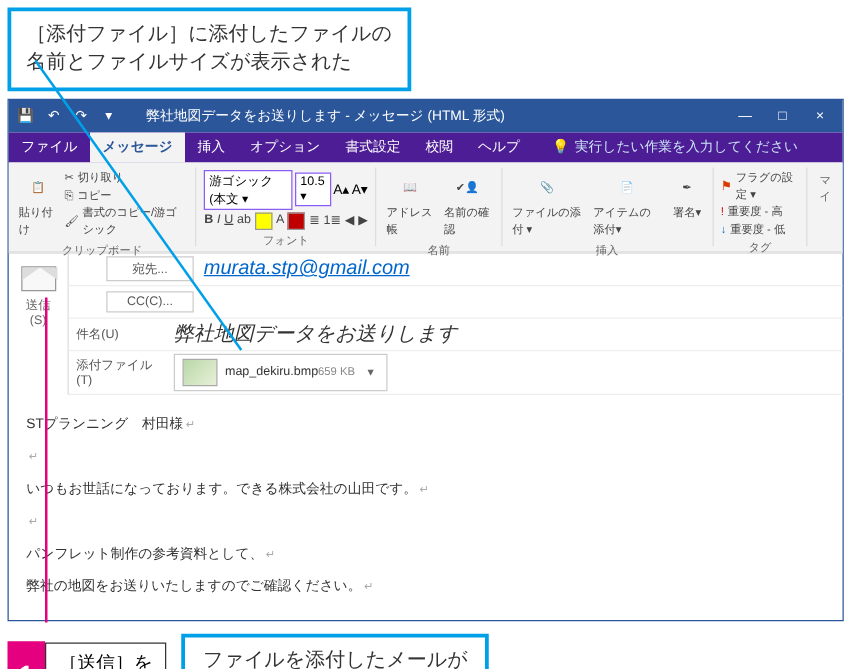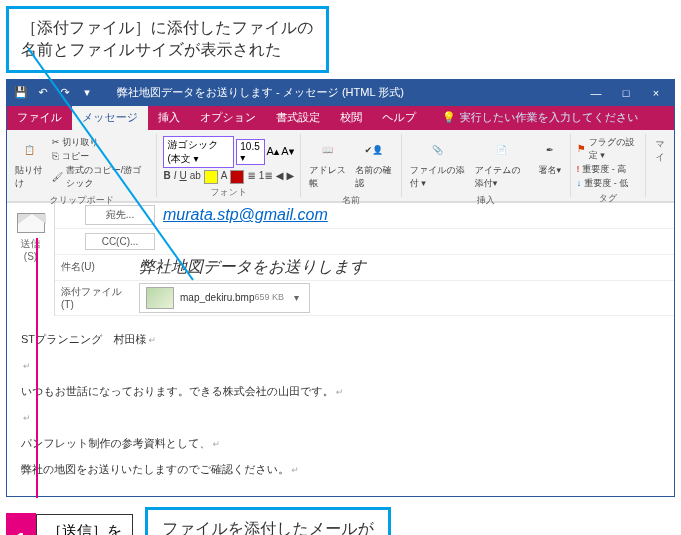--- a/index.html
+++ b/index.html
@@ -5,23 +5,23 @@
 * { box-sizing: border-box; margin: 0; padding: 0; }
 body { font-family: "Yu Gothic", "Meiryo", sans-serif; font-size: 11px; background: #fff; width: 681px; }
 .callout-top { border: 3px solid #00a0e9; background: #fff; padding: 8px 12px; margin: 6px; display: inline-block; font-size: 16px; line-height: 1.4; color: #333; }
 .window { border: 1px solid #2b579a; margin: 0 6px; }
 .titlebar { background: #2b579a; color: #fff; display: flex; align-items: center; height: 26px; padding: 0 4px; }
 .titlebar .qat { display: flex; gap: 2px; margin-right: 20px; }
 .titlebar .qat span { width: 20px; height: 20px; display: flex; align-items: center; justify-content: center; font-size: 11px; }
 .titlebar .title { flex: 1; text-align: left; font-size: 11px; }
 .titlebar .wincontrols { display: flex; gap: 2px; }
 .titlebar .wincontrols span { width: 28px; text-align: center; font-size: 11px; }
-.menubar { background: #be185d; color: #fff; display: flex; align-items: stretch; height: 24px; font-size: 11px; }
+.menubar { background: #4c1d95; color: #fff; display: flex; align-items: stretch; height: 24px; font-size: 11px; }
 .menubar .tab { padding: 4px 10px; cursor: pointer; }
-.menubar .tab.active { background: #f3f3f3; color: #2b579a; }
+.menubar .tab.active { background: #f3f3f3; color: #2b579a; font-weight: bold; }
 .menubar .tellme { margin-left: 8px; padding: 4px 8px; color: #cce4f7; display: flex; align-items: center; gap: 4px; }
 .ribbon { background: #f3f3f3; border-bottom: 1px solid #ddd; display: flex; padding: 4px 0; height: 72px; }
 .group { border-right: 1px solid #ddd; padding: 2px 6px; display: flex; flex-direction: column; justify-content: space-between; }
 .group .buttons { display: flex; gap: 4px; align-items: flex-start; }
 .group .glabel { font-size: 9px; color: #666; text-align: center; margin-top: 2px; }
 .bigbtn { display: flex; flex-direction: column; align-items: center; gap: 2px; padding: 2px; font-size: 9px; color: #444; cursor: pointer; }
 .bigbtn .ico { width: 24px; height: 24px; display: flex; align-items: center; justify-content: center; }
 .smallbtns { display: flex; flex-direction: column; gap: 1px; font-size: 9px; color: #444; }
 .smallbtns span { display: flex; align-items: center; gap: 3px; }
 .fontrow { display: flex; gap: 2px; align-items: center; margin-bottom: 2px; }

